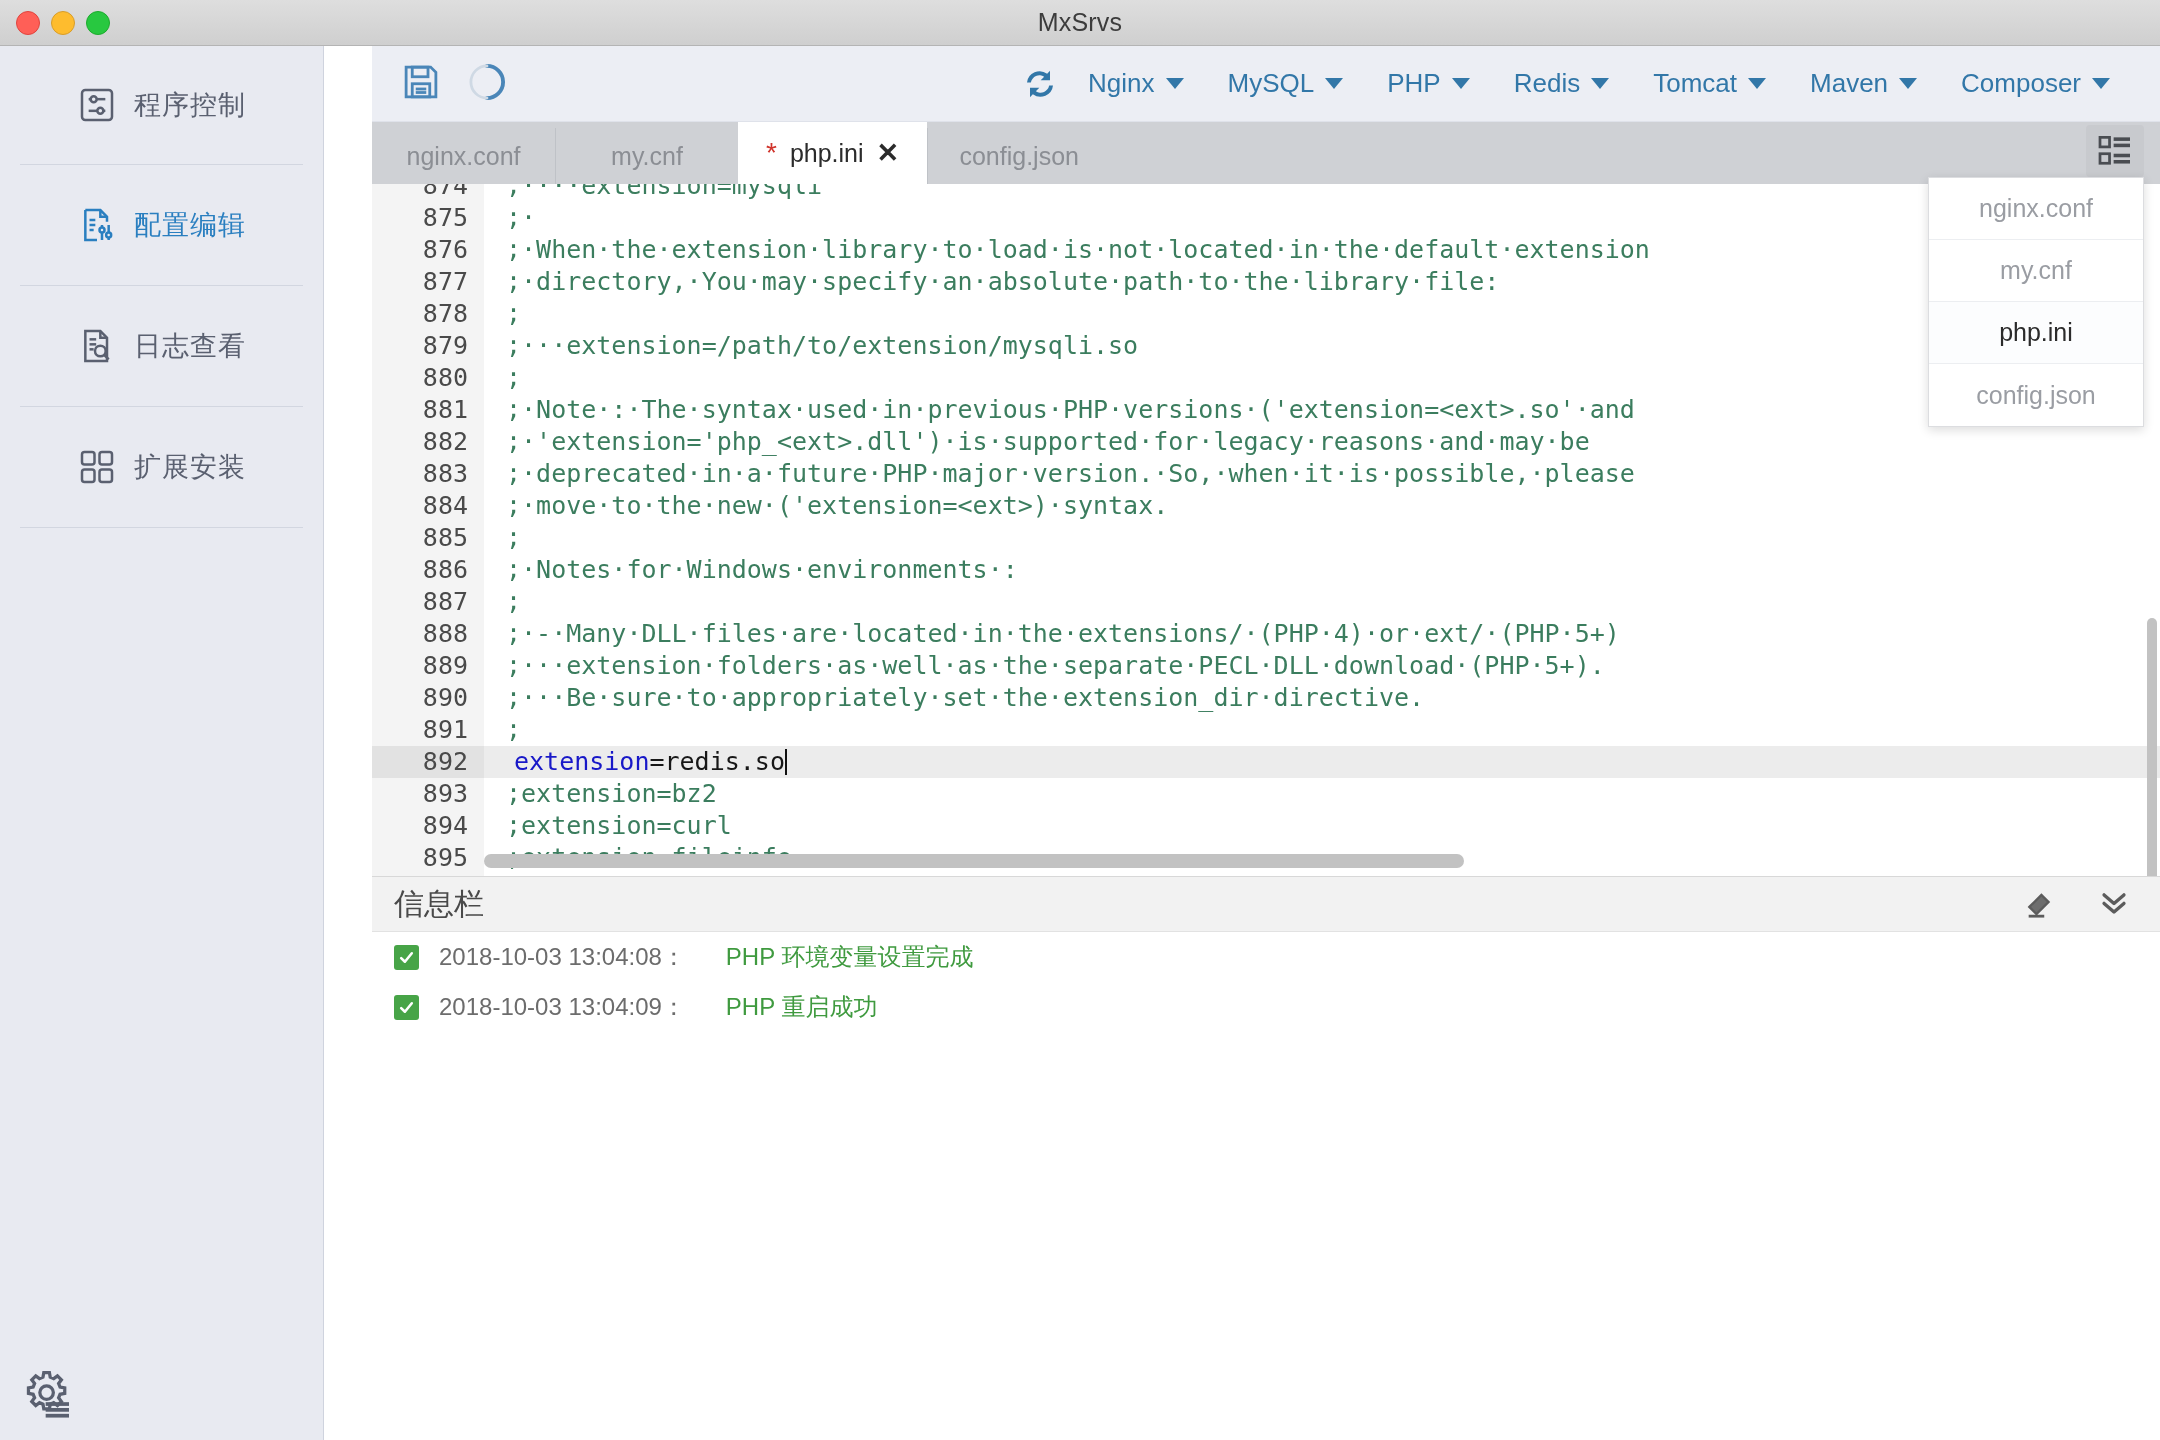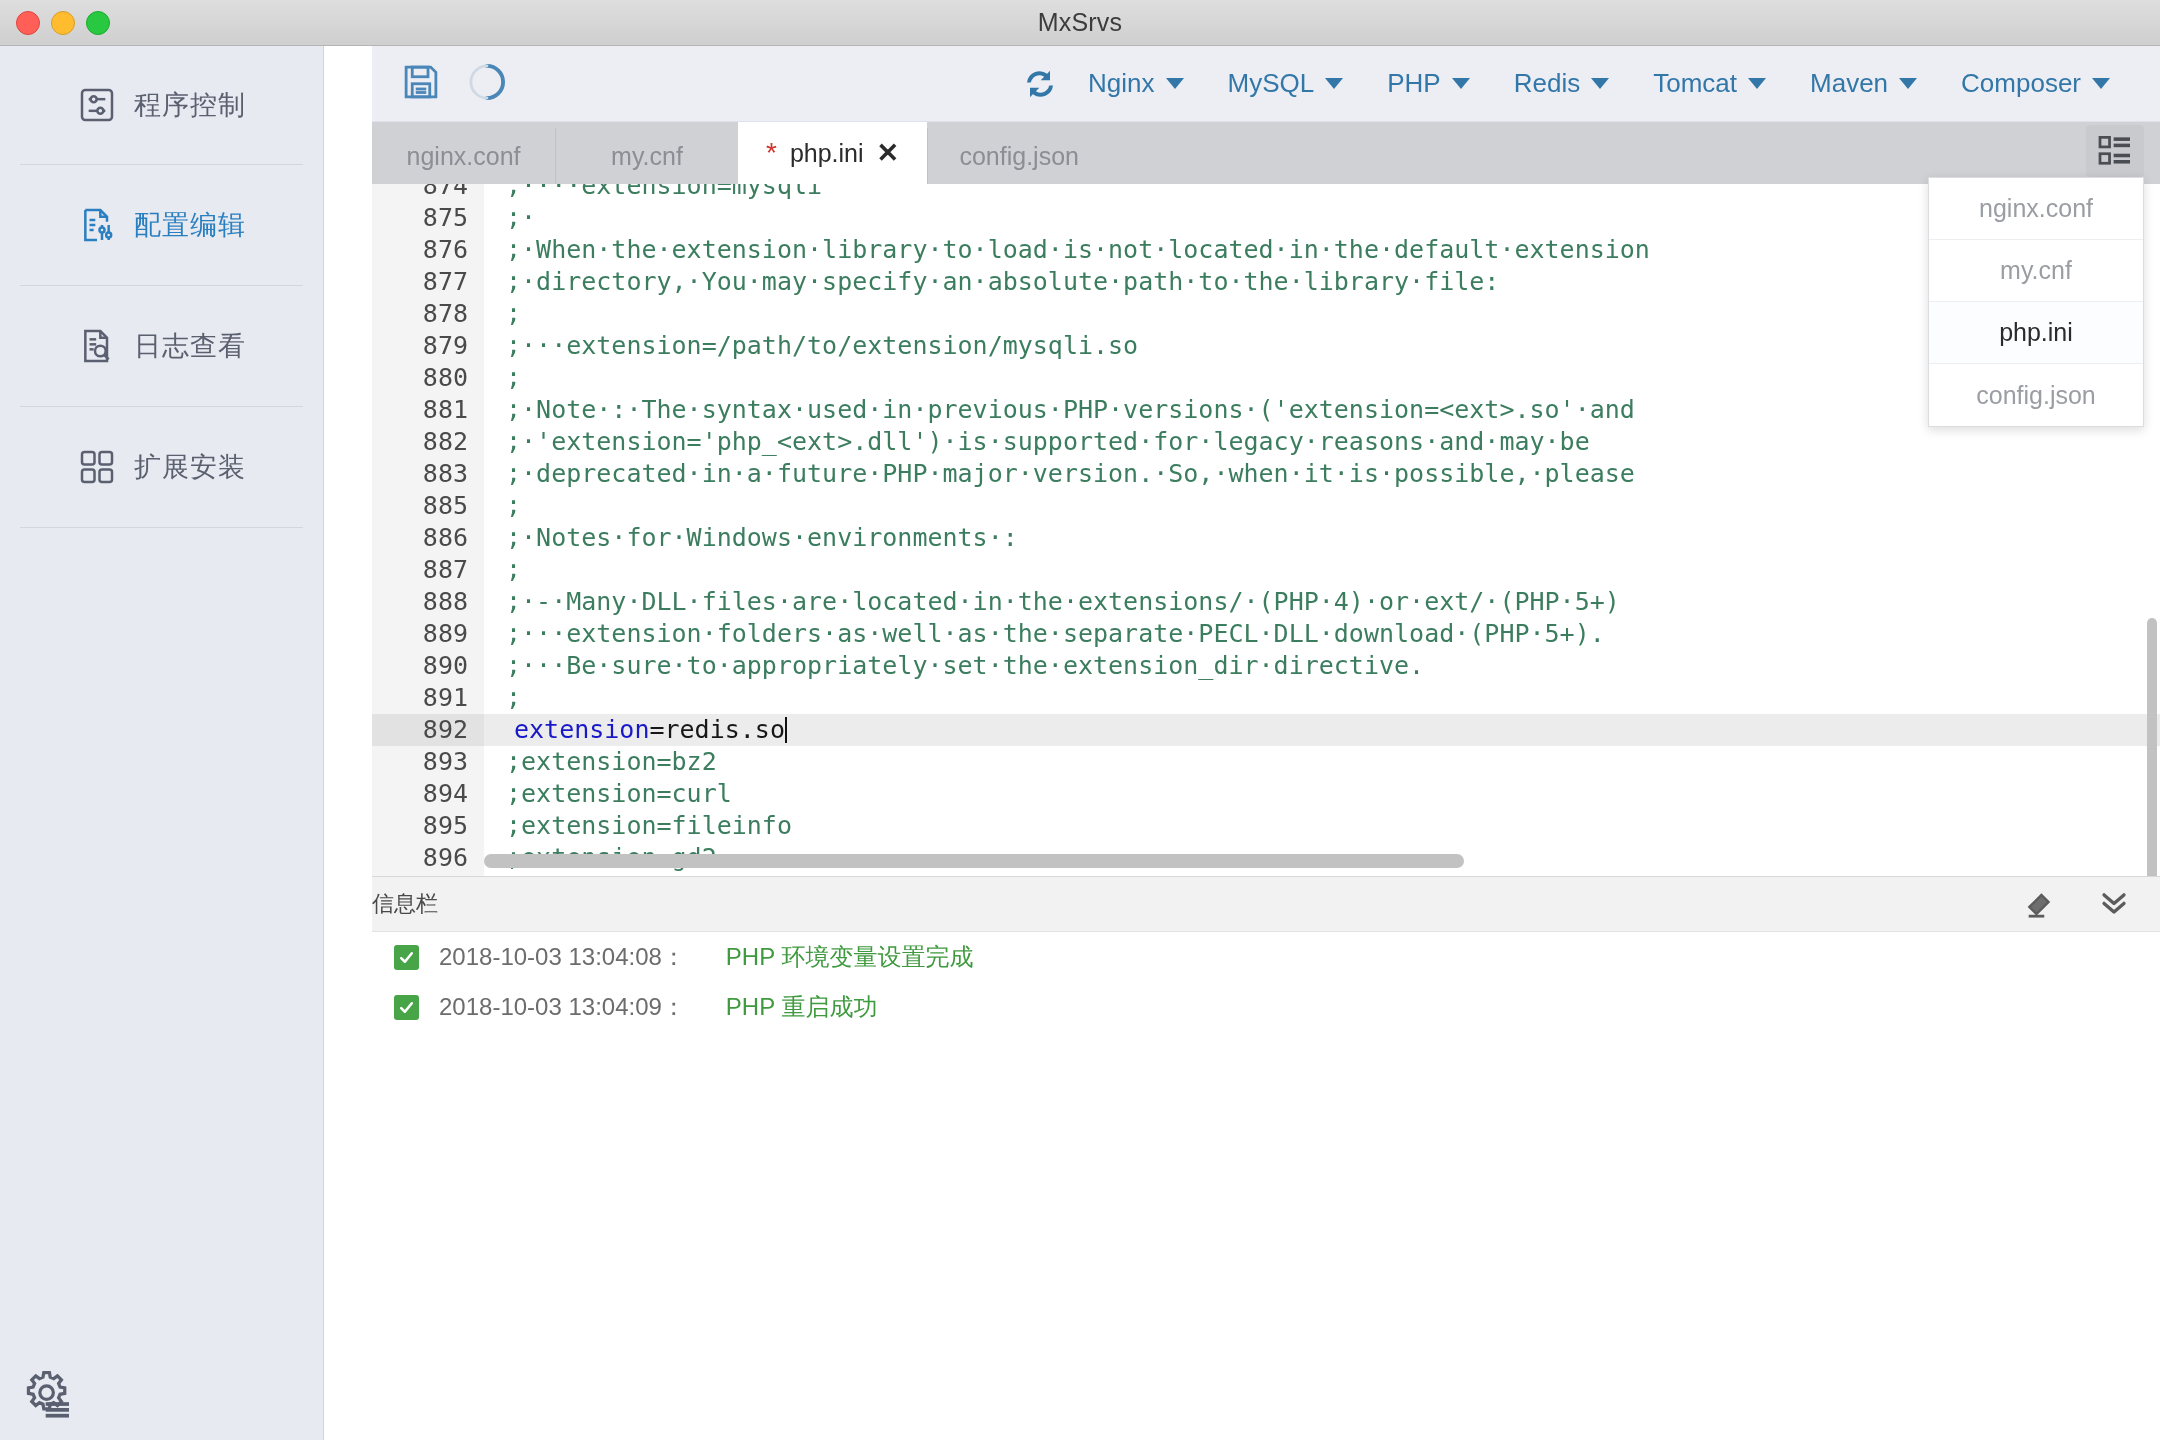--- a/index.html
+++ b/index.html
@@ -160,21 +160,21 @@
     position: absolute; top: 430px; width: 10px; height: 300px;
     background: #c2c2c2; border-radius: 5px;
   }
 
   
   .info-header {
     height: 56px; background: #f2f2f2; border-top: 1px solid #d8d8d8;
     border-bottom: 1px solid #e2e2e2;
     display: flex; align-items: center; position: relative;
   }
-  .info-title { font-size: 22px; color: #4a4a4a; }
+  .info-title { margin-left: 22px; font-size: 30px; color: #4a4a4a; }
   .info-actions { position: absolute; right: 28px; display: flex; gap: 38px; align-items: center; }
   .info-body { background: #ffffff; height: 508px; }
   .log-row {
     height: 50px; display: flex; align-items: center; padding-left: 22px; gap: 20px;
   }
   .check {
     width: 25px; height: 25px; background: #47a447; border-radius: 3px;
     display: flex; align-items: center; justify-content: center;
   }
   .log-time { font-size: 24px; color: #6c6c6c; font-family: "Liberation Sans", sans-serif; }
@@ -375,20 +375,21 @@
         <div class="row"><div class="gut">874</div><div class="code cmt">;····extension=mysqli</div></div>
         <div class="row"><div class="gut">875</div><div class="code cmt">;·</div></div>
         <div class="row"><div class="gut">876</div><div class="code cmt">;·When·the·extension·library·to·load·is·not·located·in·the·default·extension</div></div>
         <div class="row"><div class="gut">877</div><div class="code cmt">;·directory,·You·may·specify·an·absolute·path·to·the·library·file:</div></div>
         <div class="row"><div class="gut">878</div><div class="code cmt">;</div></div>
         <div class="row"><div class="gut">879</div><div class="code cmt">;···extension=/path/to/extension/mysqli.so</div></div>
         <div class="row"><div class="gut">880</div><div class="code cmt">;</div></div>
         <div class="row"><div class="gut">881</div><div class="code cmt">;·Note·:·The·syntax·used·in·previous·PHP·versions·('extension=&lt;ext&gt;.so'·and</div></div>
         <div class="row"><div class="gut">882</div><div class="code cmt">;·'extension='php_&lt;ext&gt;.dll')·is·supported·for·legacy·reasons·and·may·be</div></div>
         <div class="row"><div class="gut">883</div><div class="code cmt">;·deprecated·in·a·future·PHP·major·version.·So,·when·it·is·possible,·please</div></div>
+        <div class="row"><div class="gut">884</div><div class="code cmt">;·move·to·the·new·('extension=&lt;ext&gt;)·syntax.</div></div>
         <div class="row"><div class="gut">885</div><div class="code cmt">;</div></div>
         <div class="row"><div class="gut">886</div><div class="code cmt">;·Notes·for·Windows·environments·:</div></div>
         <div class="row"><div class="gut">887</div><div class="code cmt">;</div></div>
         <div class="row"><div class="gut">888</div><div class="code cmt">;·-·Many·DLL·files·are·located·in·the·extensions/·(PHP·4)·or·ext/·(PHP·5+)</div></div>
         <div class="row"><div class="gut">889</div><div class="code cmt">;···extension·folders·as·well·as·the·separate·PECL·DLL·download·(PHP·5+).</div></div>
         <div class="row"><div class="gut">890</div><div class="code cmt">;···Be·sure·to·appropriately·set·the·extension_dir·directive.</div></div>
         <div class="row"><div class="gut">891</div><div class="code cmt">;</div></div>
         <div class="row hl"><div class="gut">892</div><div class="code act"><span class="kw">extension</span>=redis.so<span class="cursor"></span></div></div>
         <div class="row"><div class="gut">893</div><div class="code cmt">;extension=bz2</div></div>
         <div class="row"><div class="gut">894</div><div class="code cmt">;extension=curl</div></div>

